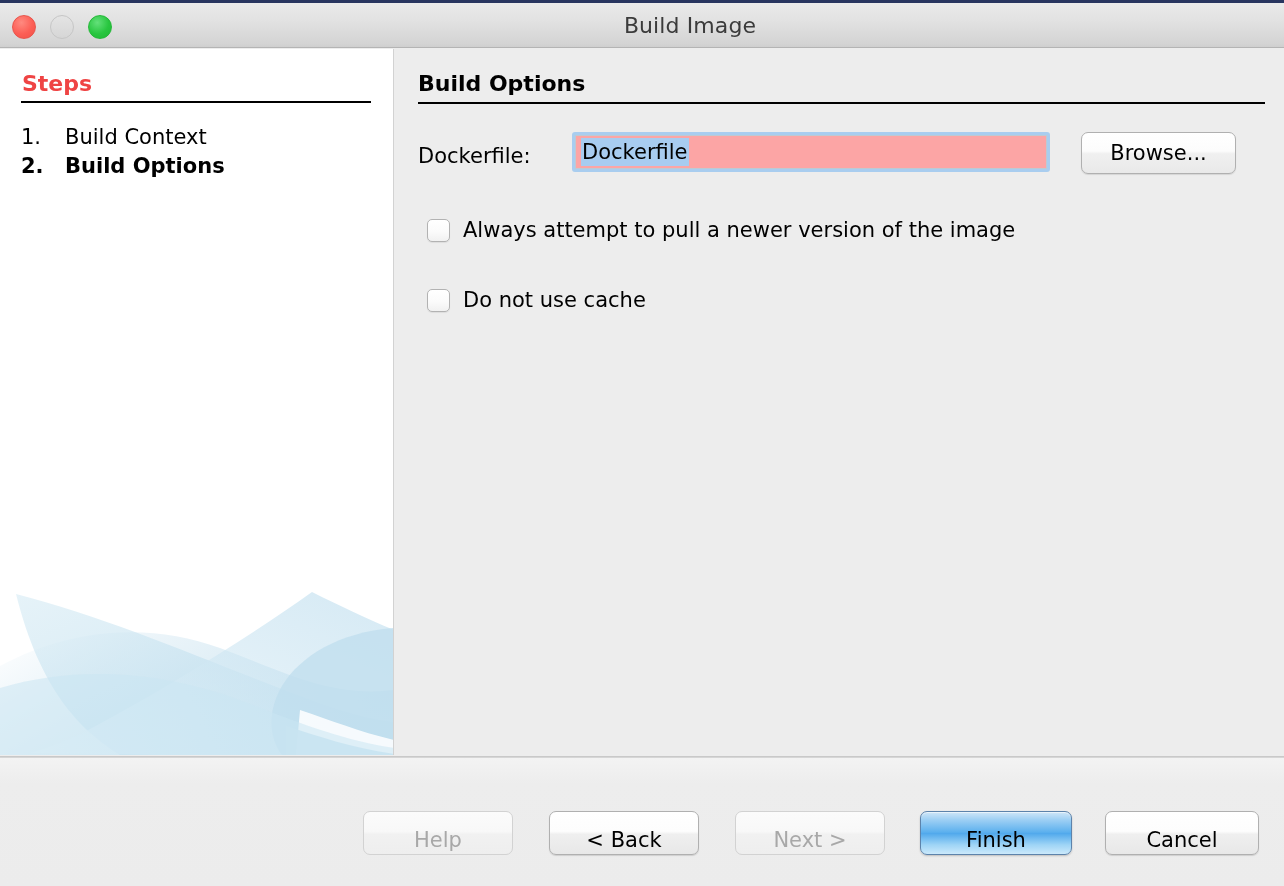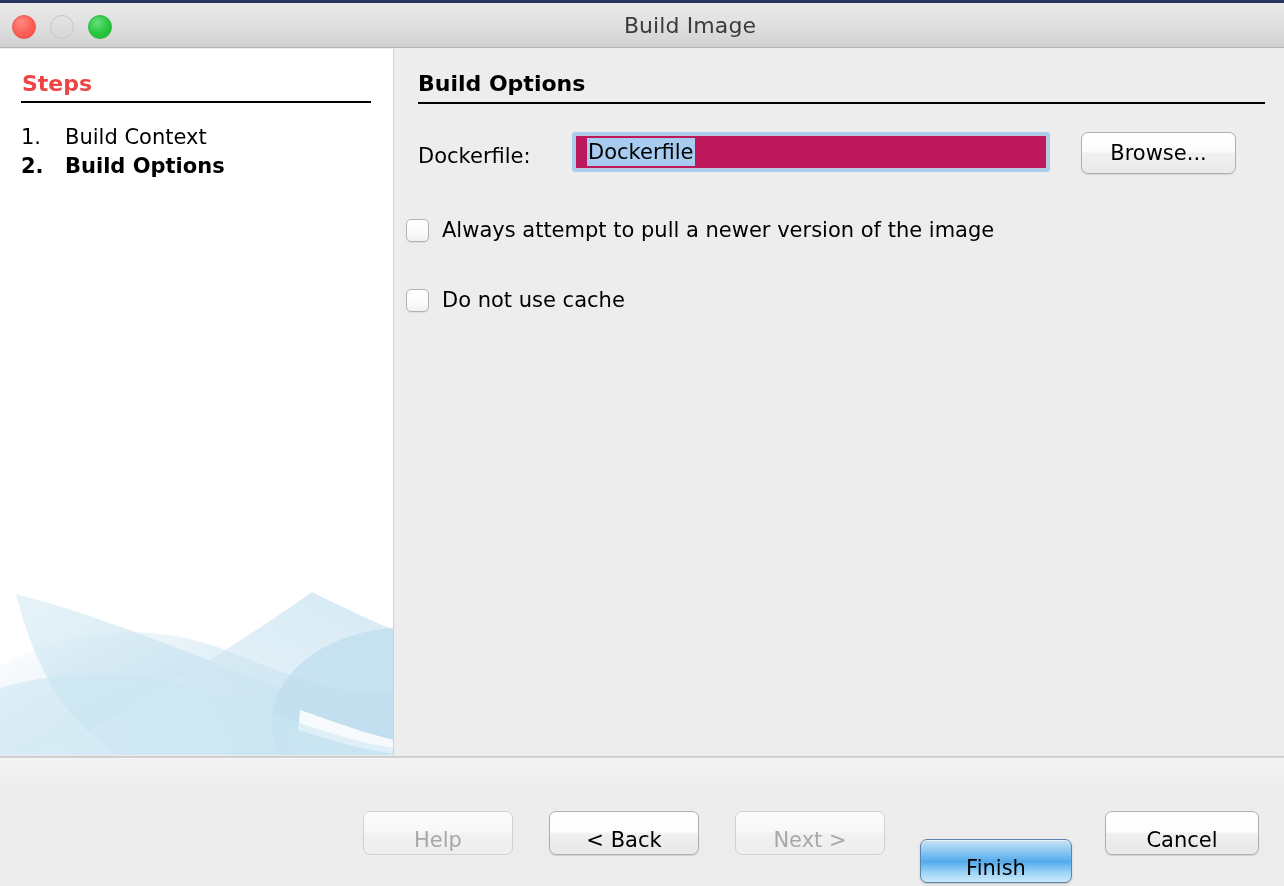--- a/index.html
+++ b/index.html
@@ -203,24 +203,24 @@
     display: flex;
     align-items: center;
   }
   .textfield-inner {
     position: relative;
     margin: 0;
     width: 100%;
     height: 100%;
     border: 1px solid #bfc9d2;
     box-sizing: border-box;
-    background: #be185d;
+    background: #fca5a5;
     display: flex;
     align-items: center;
-    padding-left: 11px;
+    padding-left: 5px;
   }
   .textfield-value {
     font-size: 21px;
     color: #000;
     background: #a8ccf0;
     line-height: 28px;
     padding: 0 1px;
     user-select: none;
     white-space: nowrap;
   }
@@ -237,21 +237,21 @@
     font-size: 21px;
     color: #000;
     cursor: default;
     font-family: inherit;
     padding: 0;
     box-sizing: border-box;
   }
 
   .checkbox-row {
     position: absolute;
-    left: 11px;
+    left: 32px;
     display: flex;
     align-items: center;
     height: 26px;
     cursor: default;
   }
   .checkbox-row.row1 { top: 168px; }
   .checkbox-row.row2 { top: 238px; }
   .cbox {
     width: 23px;
     height: 23px;
@@ -320,21 +320,20 @@
     border: 1px solid #5d83ab;
     color: #000;
     background: linear-gradient(to bottom,
         #cfe6f8 0%,
         #9fd0f4 18%,
         #5cb0ee 48%,
         #51a9ec 51%,
         #9ed4f6 78%,
         #cbe9fb 100%);
     box-shadow: 0 1px 2px rgba(0,0,0,0.20), inset 0 1px 0 rgba(255,255,255,0.55);
-    margin-top: 28px;
   }
   .btn-help   { left: 363px;  width: 150px; }
   .btn-back   { left: 549px;  width: 150px; }
   .btn-next   { left: 735px;  width: 150px; }
   .btn-finish { left: 920px;  width: 152px; }
   .btn-cancel { left: 1105px; width: 154px; }
 </style>
 </head>
 <body>
 

